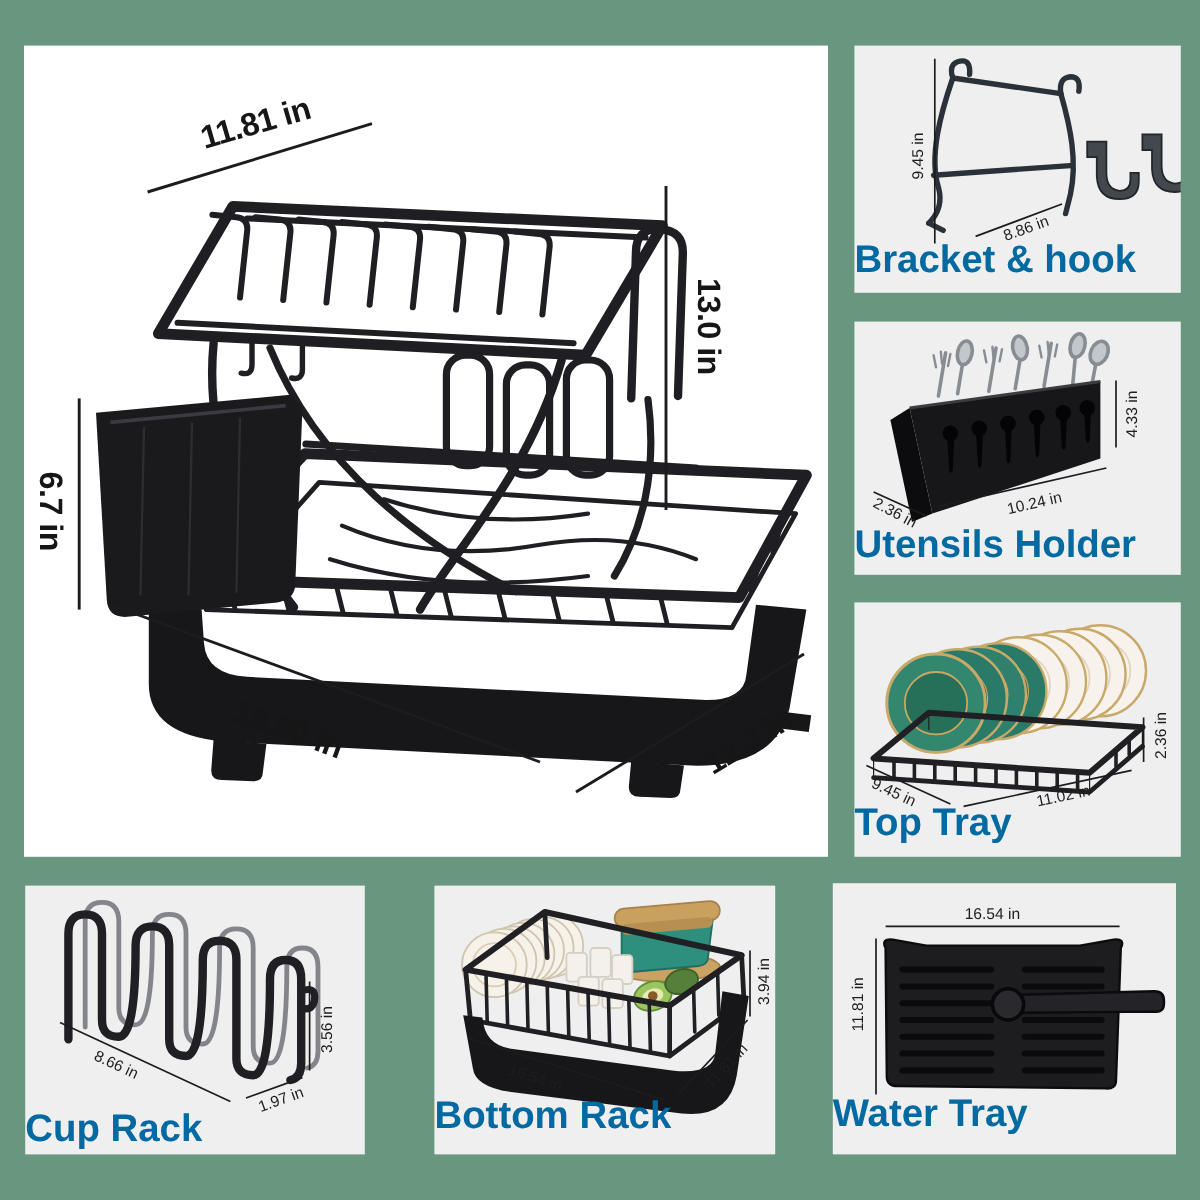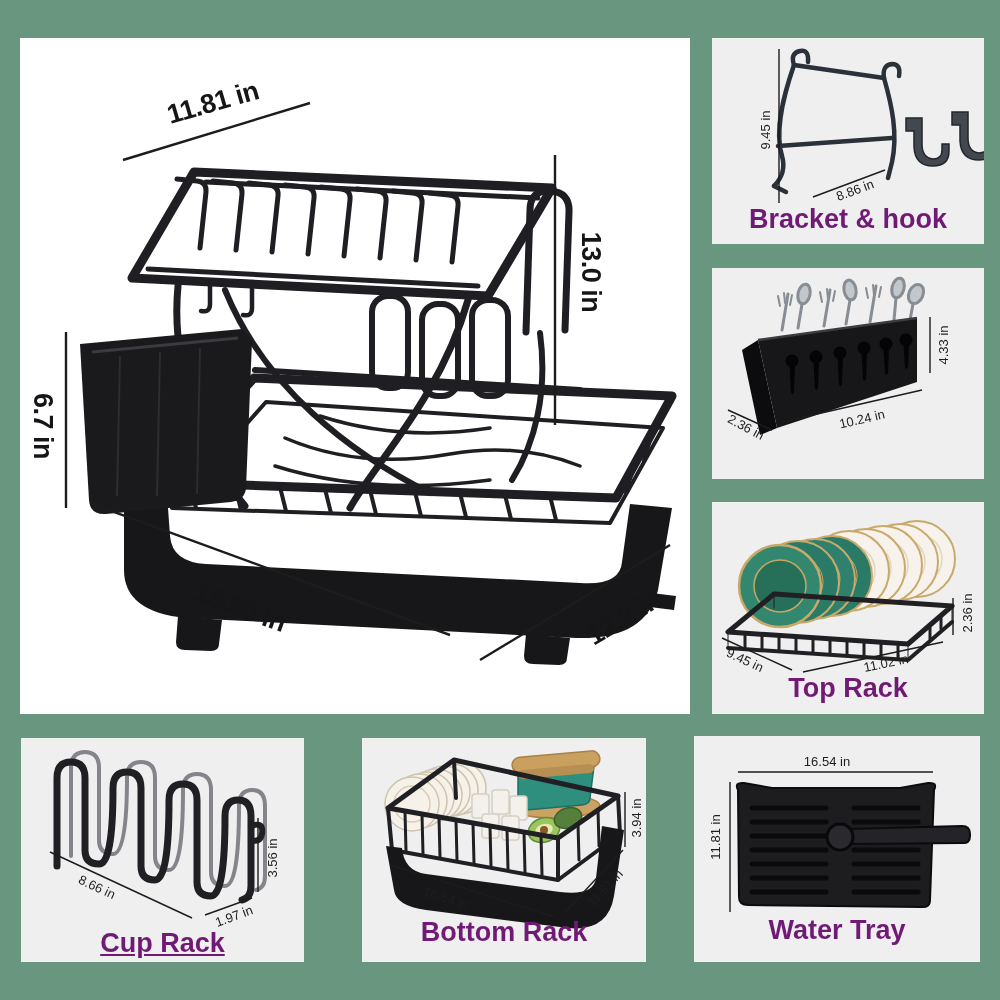--- a/index.html
+++ b/index.html
@@ -12,26 +12,26 @@
   #panel-utensils{left:712px;top:268px;width:272px;height:211px;}
   #panel-toprack{left:712px;top:502px;width:272px;height:212px;}
   #panel-cuprack{left:21px;top:738px;width:283px;height:224px;}
   #panel-bottomrack{left:362px;top:738px;width:284px;height:224px;}
   #panel-watertray{left:694px;top:736px;width:286px;height:226px;}
   .art{position:absolute;left:0;top:0;width:100%;height:100%;}
   .dim{position:absolute;color:#161616;white-space:nowrap;
        transform:translate(-50%,-50%) rotate(var(--r,0deg));}
   .dim-main{font-size:27px;font-weight:700;letter-spacing:-0.5px;}
   .dim-sub{font-size:13px;font-weight:400;color:#1e1e1e;}
-  .panel-title{position:absolute;left:0;right:0;text-align:center;
-       color:#701a75;font-weight:700;font-size:27px;white-space:nowrap;}
+  .panel-title{position:absolute;left:0;right:0;text-align:left;
+       color:#0369a1;font-weight:700;font-size:32px;white-space:nowrap;}
   #panel-bracket .panel-title{bottom:9px;}
   #panel-utensils .panel-title{bottom:7px;}
   #panel-toprack .panel-title{bottom:10px;}
-  #panel-cuprack .panel-title{bottom:3px;text-decoration:underline;}
+  #panel-cuprack .panel-title{bottom:3px;}
   #panel-bottomrack .panel-title{bottom:14px;}
   #panel-watertray .panel-title{bottom:16px;}
 </style>
 </head>
 <body>
 
 <div class="canvas">
 
   <section class="panel panel-main">
     <svg class="art" viewBox="0 0 670 676">
@@ -173,20 +173,21 @@
       </g>
       <g stroke="#1c1c1c" stroke-width="1.4">
         <path d="M218,49 L218,105"></path>
         <path d="M70,154 L210,122"></path>
         <path d="M16,142 L60,162"></path>
       </g>
     </svg>
     <div class="dim dim-sub" style="left:231px;top:77px;--r:-90deg">4.33 in</div>
     <div class="dim dim-sub" style="left:150px;top:151px;--r:-13deg">10.24 in</div>
     <div class="dim dim-sub" style="left:34px;top:159px;--r:28deg">2.36 in</div>
+    <div class="panel-title">Utensils Holder</div>
   </section>
 
   <section class="panel panel-sub" id="panel-toprack">
     <svg class="art" viewBox="0 0 272 212">
 
       <g>
         <g>
           <circle cx="205" cy="57" r="38" fill="#f7f3ec" stroke="#c9a96a" stroke-width="2"></circle>
             <circle cx="205" cy="57" r="25" fill="none" stroke="#e2d6c0" stroke-width="1.5"></circle>
           <circle cx="188" cy="60" r="38" fill="#f7f3ec" stroke="#c9a96a" stroke-width="2"></circle>
@@ -219,21 +220,21 @@
       </g>
       <g stroke="#1c1c1c" stroke-width="1.4">
         <path d="M241,96 L241,133"></path>
         <path d="M10,136 L80,168"></path>
         <path d="M91,170 L231,140"></path>
       </g>
     </svg>
     <div class="dim dim-sub" style="left:255px;top:111px;--r:-90deg">2.36 in</div>
     <div class="dim dim-sub" style="left:33px;top:158px;--r:25deg">9.45 in</div>
     <div class="dim dim-sub" style="left:174px;top:161px;--r:-12deg">11.02 in</div>
-    <div class="panel-title">Top Rack</div>
+    <div class="panel-title">Top Tray</div>
   </section>
 
   <section class="panel panel-sub" id="panel-cuprack">
     <svg class="art" viewBox="0 0 283 224">
       <g fill="none" stroke-linecap="round" stroke-linejoin="round">
         <path d="M36,128 L36,40 Q36,24 50,24 Q64,24 64,40 L64,112 Q64,126 78,126 Q92,126 92,50 Q92,34 106,34 Q120,34 120,50 L120,128 Q120,142 134,142 Q148,142 148,62 Q148,46 162,46 Q176,46 176,62 L176,144 Q176,158 190,158 Q204,158 204,78 Q204,62 217,62 Q230,62 230,78 L230,148 Q230,160 221,162" stroke="#55595f" stroke-width="4" transform="translate(14,-10)" opacity="0.7"></path>
         <path d="M36,128 L36,40 Q36,24 50,24 Q64,24 64,40 L64,112 Q64,126 78,126 Q92,126 92,50 Q92,34 106,34 Q120,34 120,50 L120,128 Q120,142 134,142 Q148,142 148,62 Q148,46 162,46 Q176,46 176,62 L176,144 Q176,158 190,158 Q204,158 204,78 Q204,62 217,62 Q230,62 230,78 L230,148 Q230,160 221,162" stroke="#202024" stroke-width="7"></path>
         <path d="M230,88 q13,-5 11,8 q-2,9 -11,6" stroke="#202024" stroke-width="6"></path>
       </g>
       <g stroke="#1c1c1c" stroke-width="1.4" fill="none">

